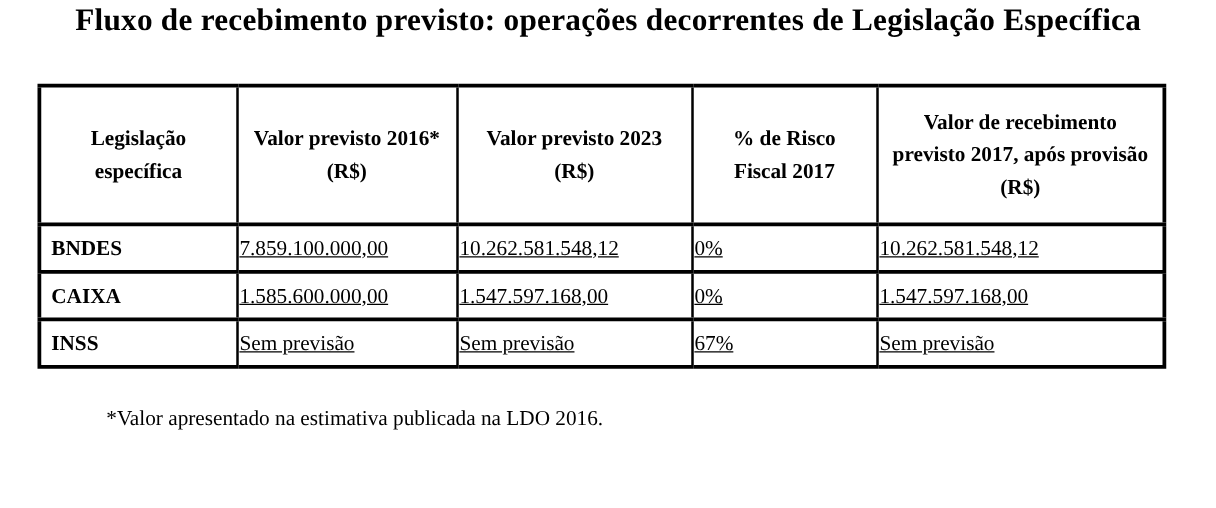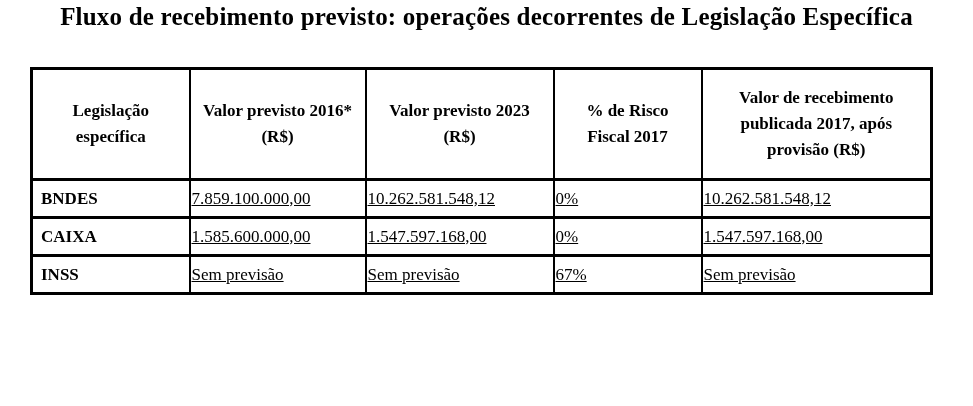--- a/index.html
+++ b/index.html
@@ -84,21 +84,21 @@
       <col style="width:188px">
       <col style="width:148px">
       <col style="width:230px">
     </colgroup>
     <thead>
       <tr>
         <th>Legislação específica</th>
         <th>Valor previsto 2016* (R$)</th>
         <th>Valor previsto 2023 (R$)</th>
         <th>% de Risco Fiscal 2017</th>
-        <th>Valor de recebimento publicada 2017, após provisão (R$)</th>
+        <th>Valor de recebimento previsto 2017, após provisão (R$)</th>
       </tr>
     </thead>
     <tbody>
       <tr>
         <th class="row-name">BNDES</th>
         <td>7.859.100.000,00</td>
         <td>10.262.581.548,12</td>
         <td>0%</td>
         <td>10.262.581.548,12</td>
       </tr>
@@ -112,15 +112,16 @@
       <tr>
         <th class="row-name">INSS</th>
         <td>Sem previsão</td>
         <td>Sem previsão</td>
         <td>67%</td>
         <td>Sem previsão</td>
       </tr>
     </tbody>
   </table>
 
+  <div class="footnote footnote-estimate">*Valor apresentado na estimativa publicada na LDO 2016.</div>
 
 
 </div>
 
 </body></html>

